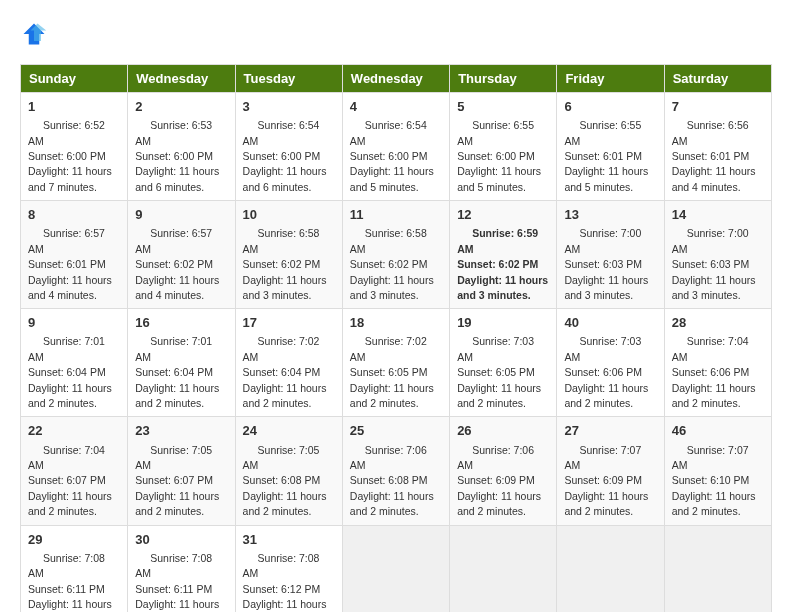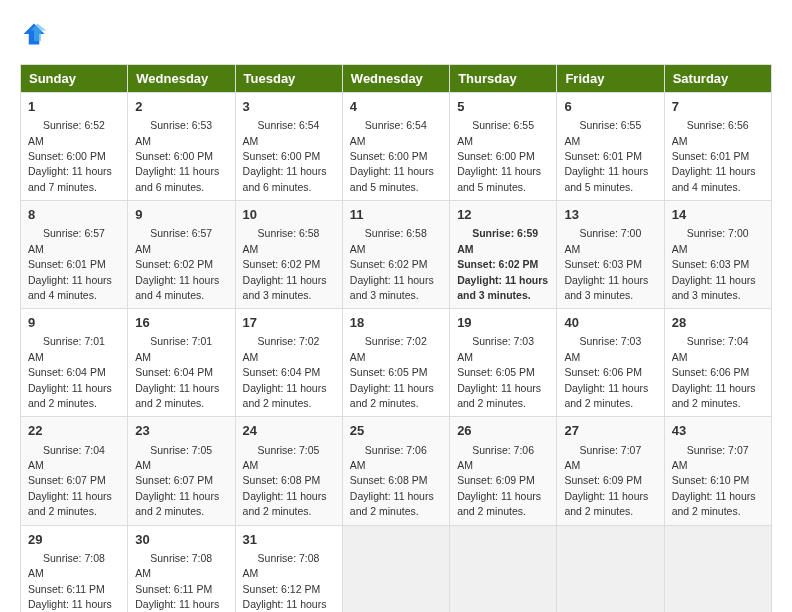--- a/index.html
+++ b/index.html
@@ -171,21 +171,21 @@
 Daylight: 11 hours and 2 minutes.</span></td>
         <td><span class="day-number">25</span><span class="cell-info" style="white-space: pre-line;">Sunrise: 7:06 AM
 Sunset: 6:08 PM
 Daylight: 11 hours and 2 minutes.</span></td>
         <td><span class="day-number">26</span><span class="cell-info" style="white-space: pre-line;">Sunrise: 7:06 AM
 Sunset: 6:09 PM
 Daylight: 11 hours and 2 minutes.</span></td>
         <td><span class="day-number">27</span><span class="cell-info" style="white-space: pre-line;">Sunrise: 7:07 AM
 Sunset: 6:09 PM
 Daylight: 11 hours and 2 minutes.</span></td>
-        <td><span class="day-number">43</span><span class="cell-info" style="white-space: pre-line;">Sunrise: 7:07 AM
+        <td><span class="day-number">46</span><span class="cell-info" style="white-space: pre-line;">Sunrise: 7:07 AM
 Sunset: 6:10 PM
 Daylight: 11 hours and 2 minutes.</span></td>
       </tr>
       <tr>
         <td><span class="day-number">29</span><span class="cell-info" style="white-space: pre-line;">Sunrise: 7:08 AM
 Sunset: 6:11 PM
 Daylight: 11 hours and 3 minutes.</span></td>
         <td><span class="day-number">30</span><span class="cell-info" style="white-space: pre-line;">Sunrise: 7:08 AM
 Sunset: 6:11 PM
 Daylight: 11 hours and 3 minutes.</span></td>

